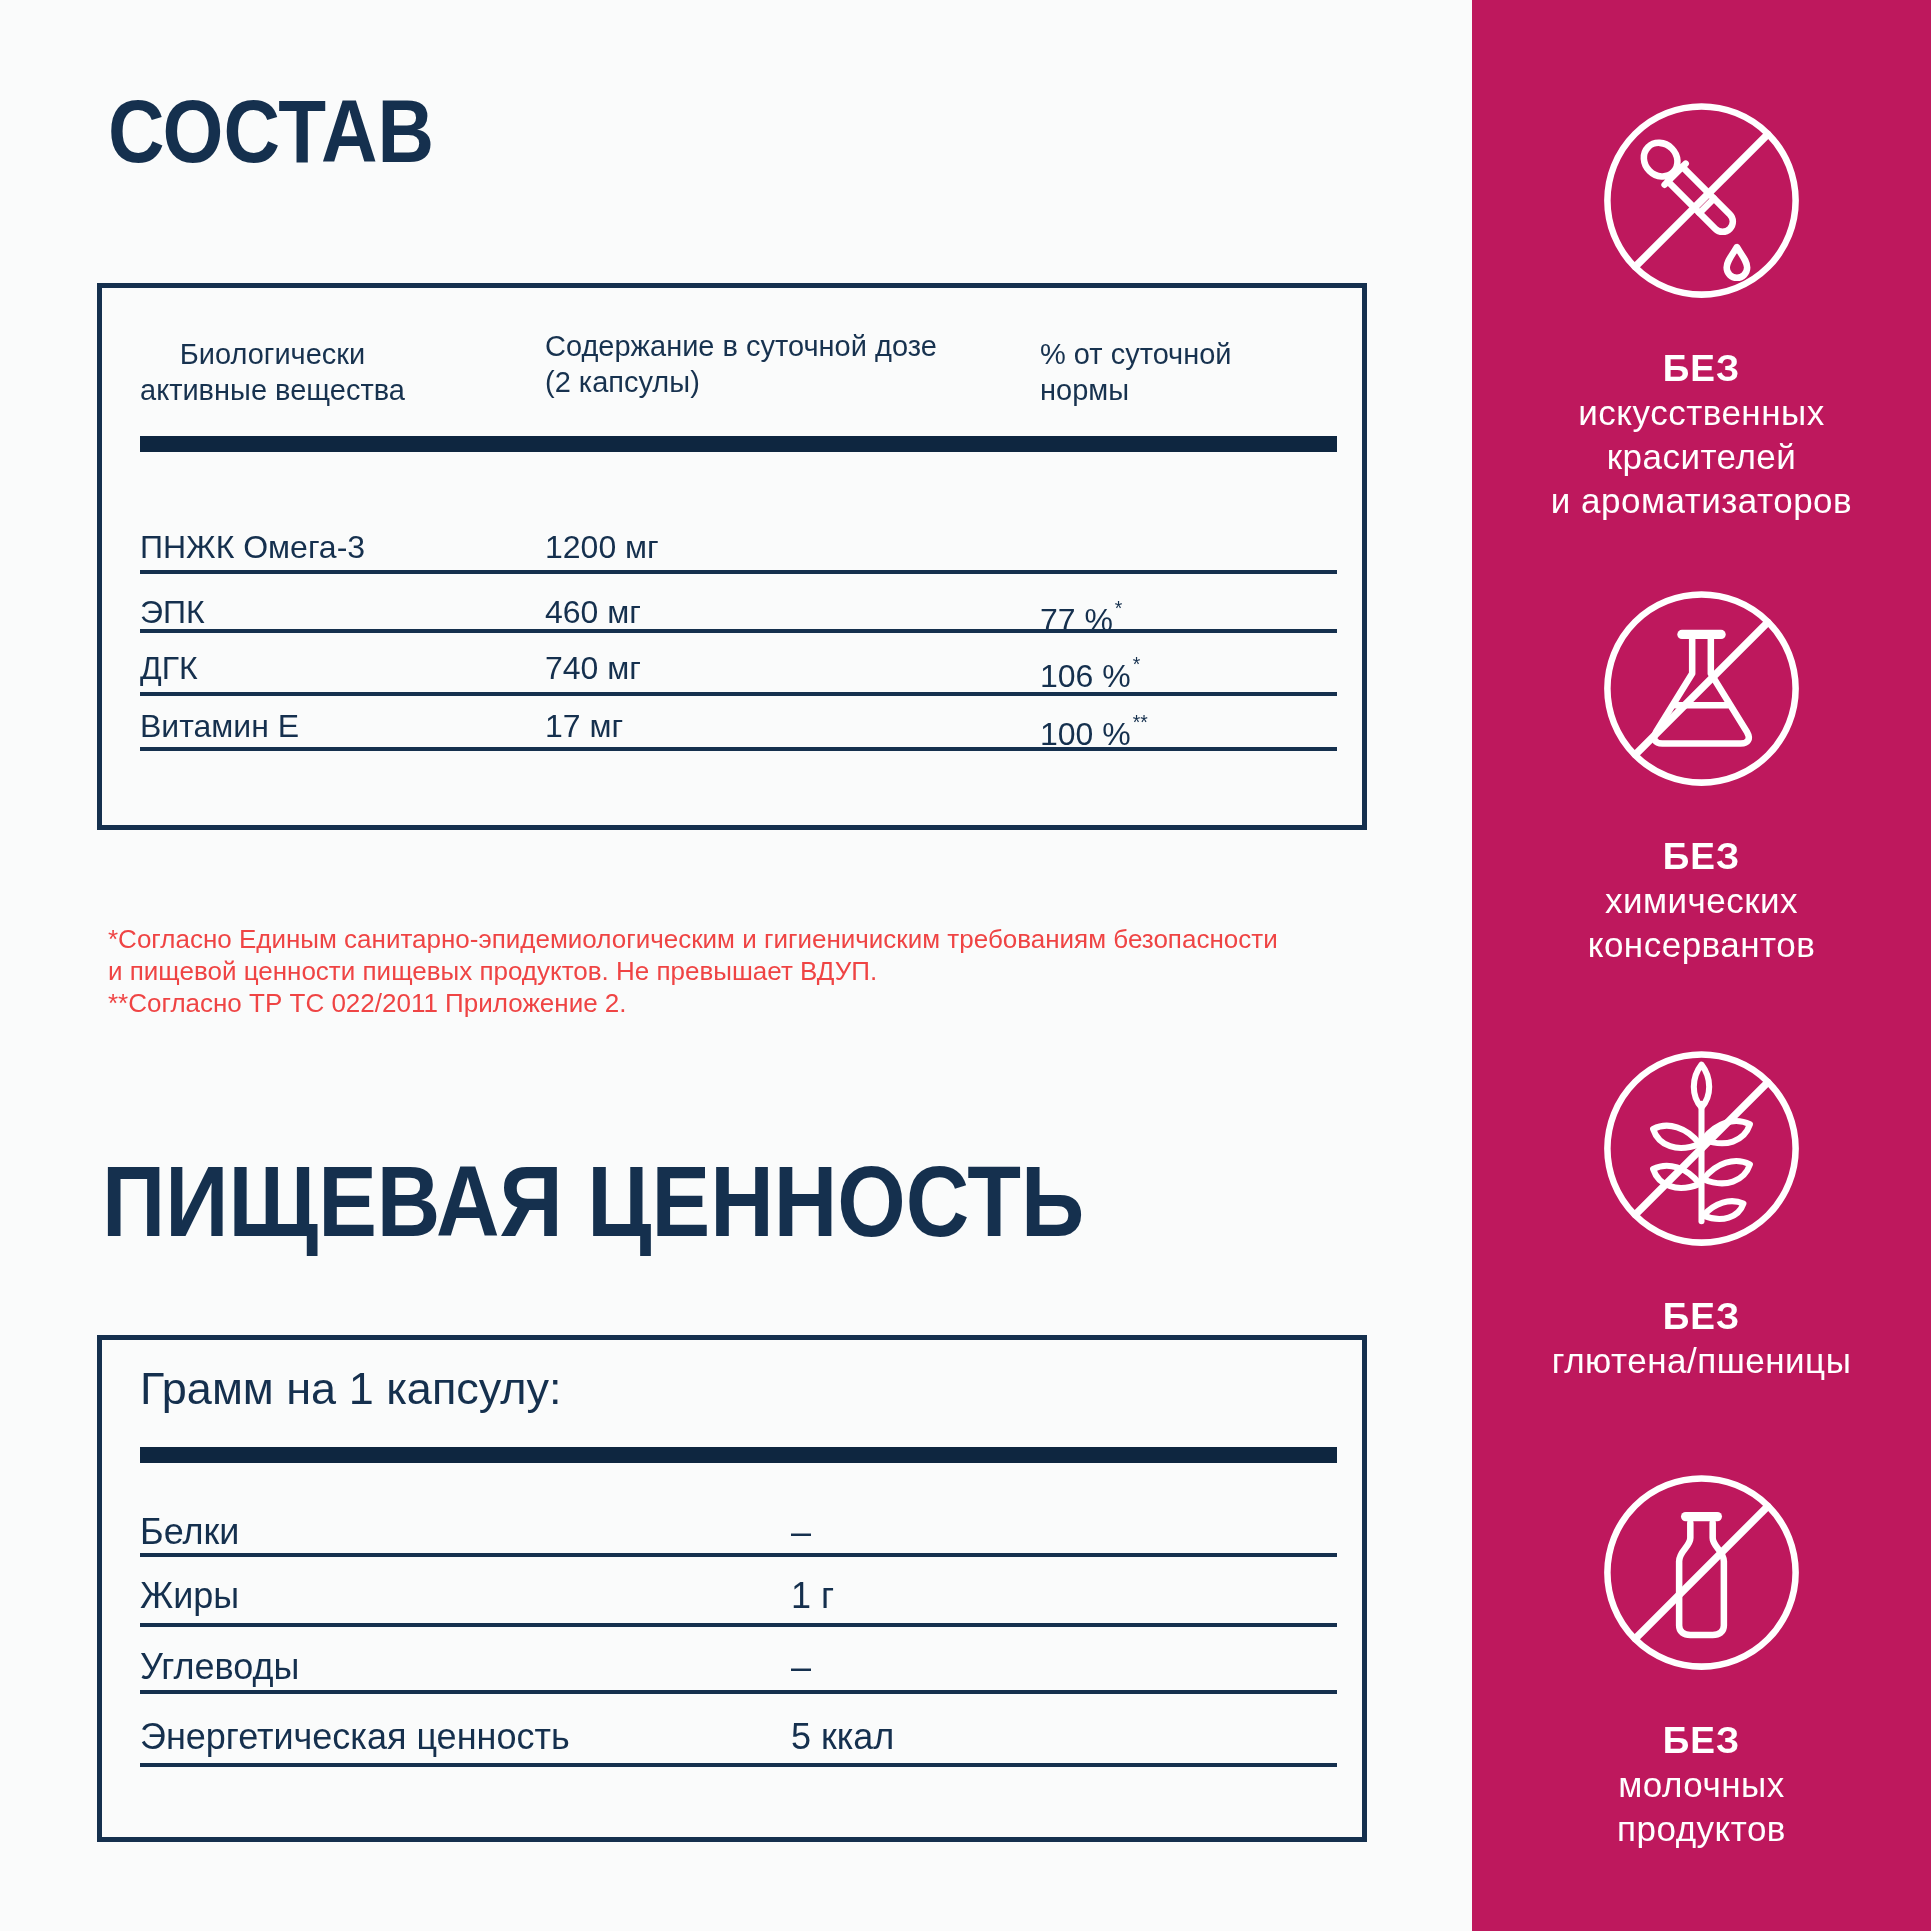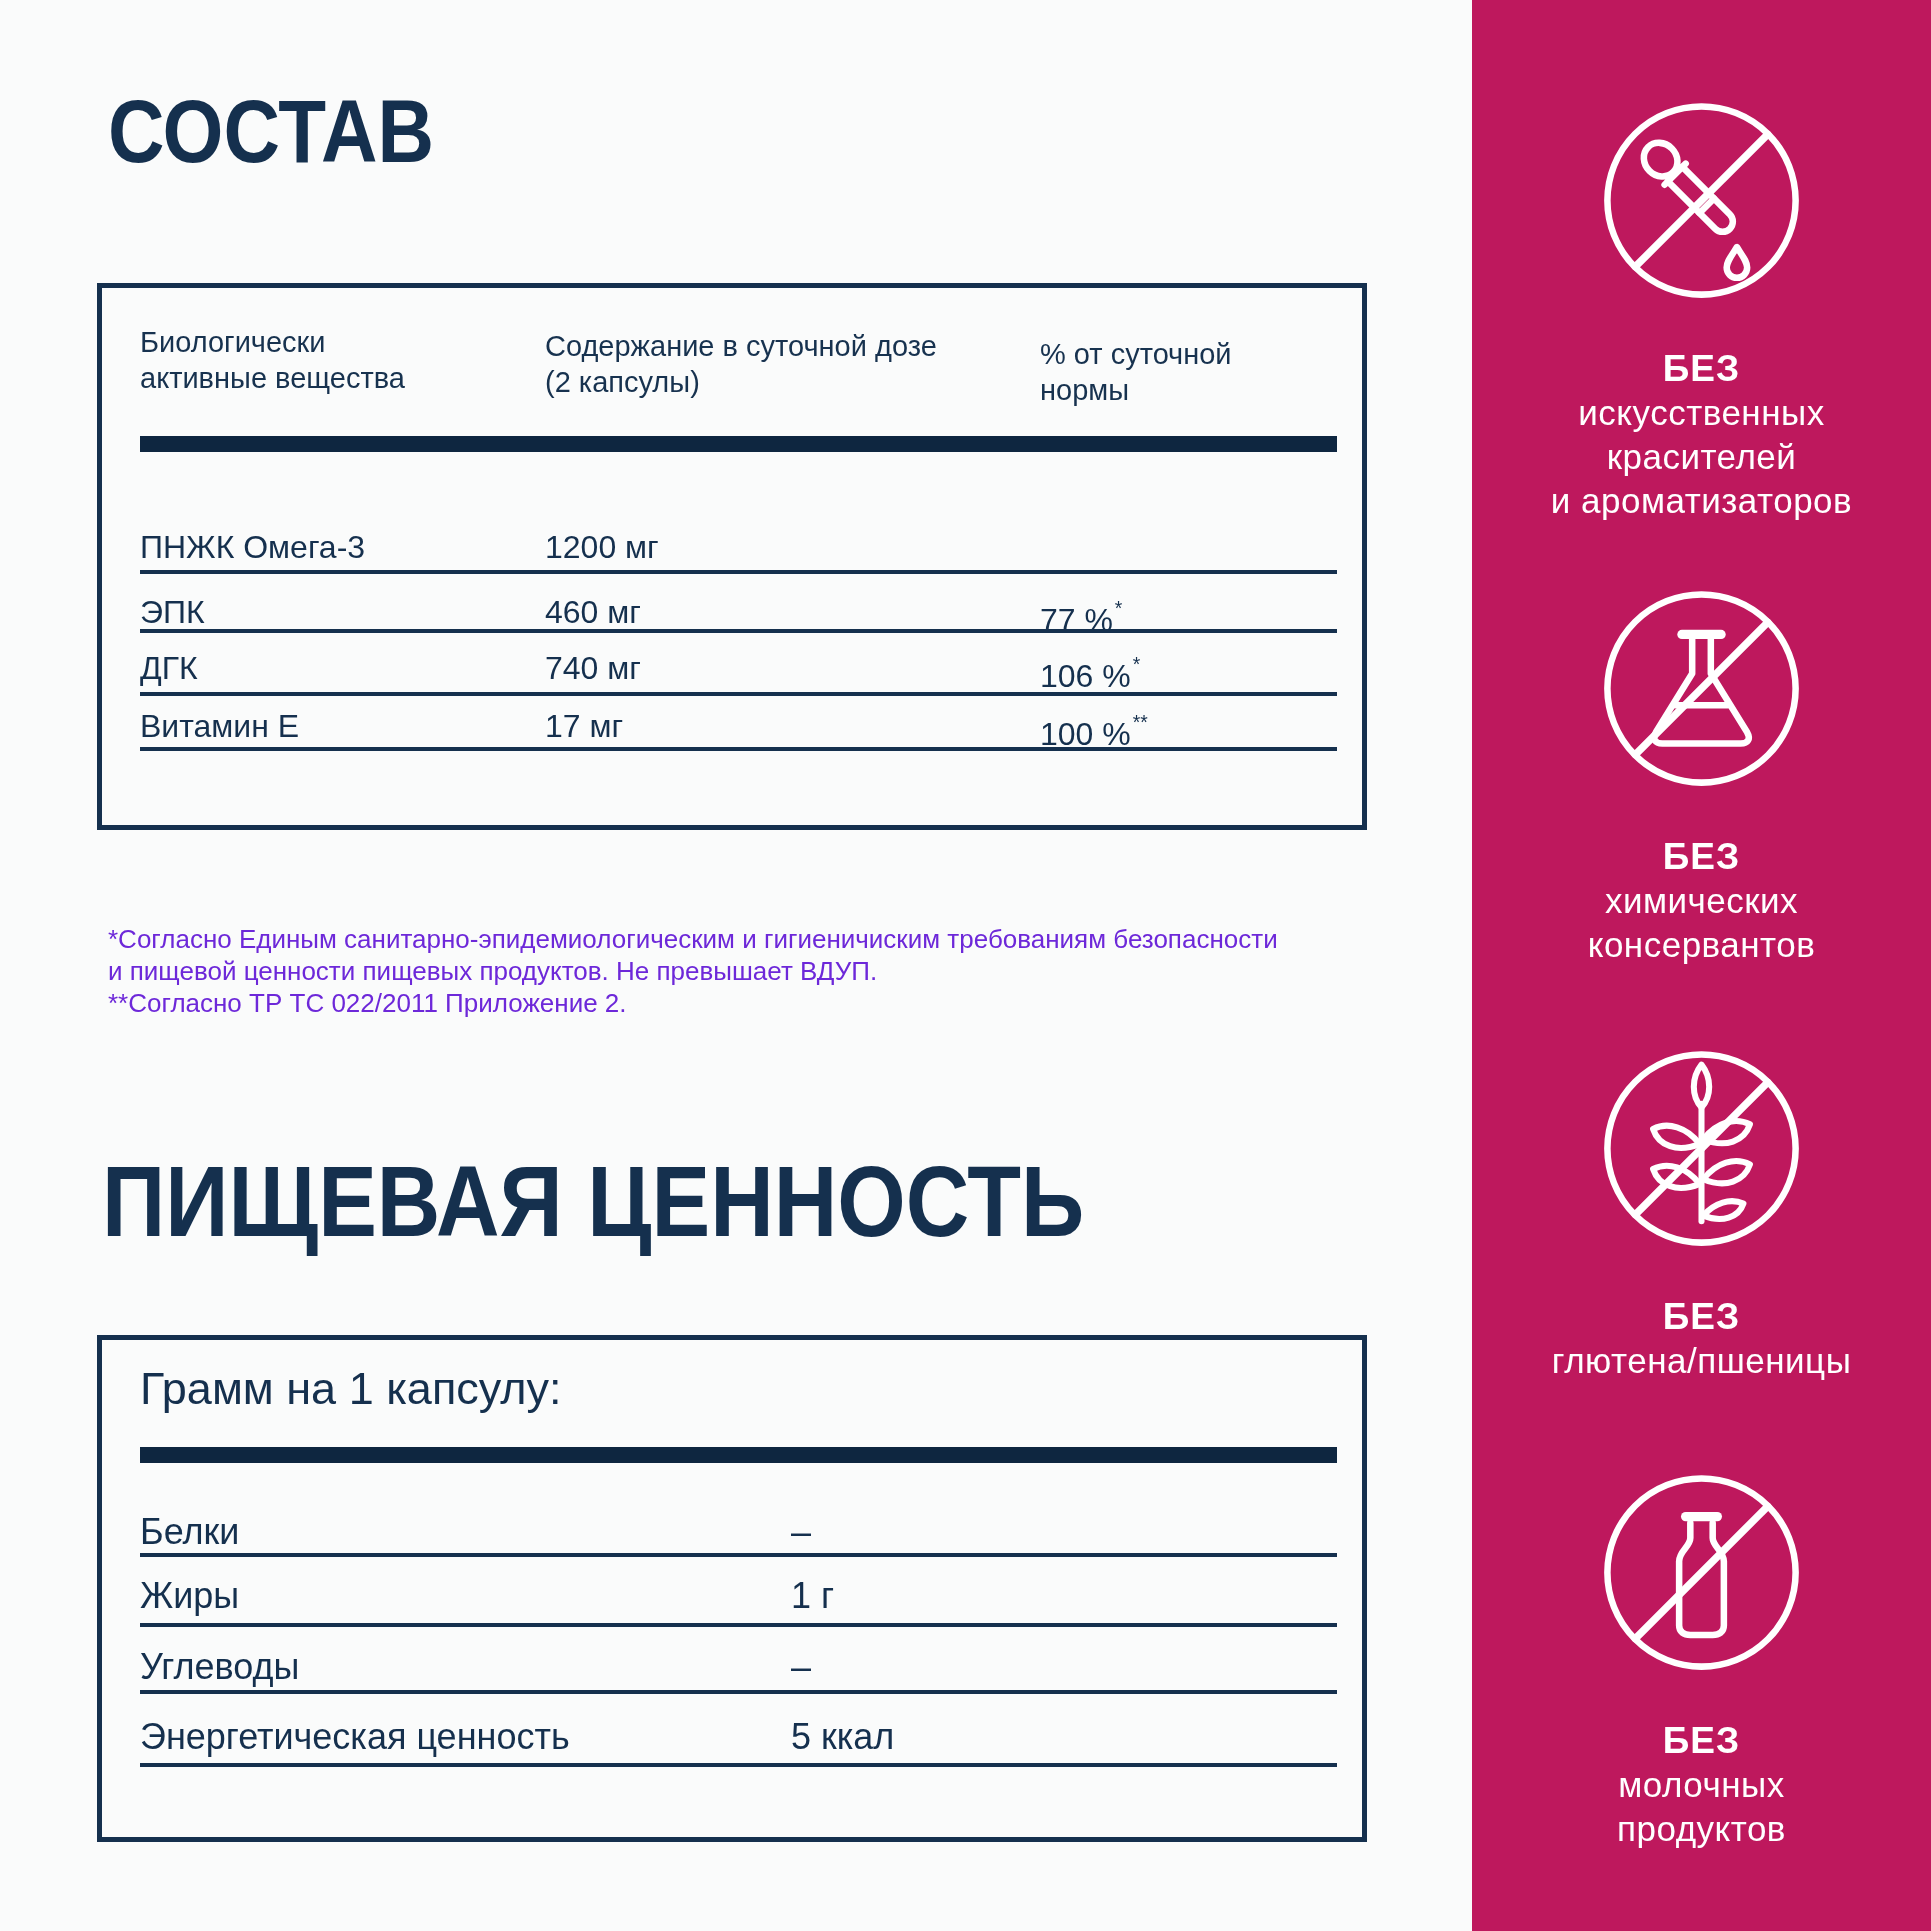--- a/index.html
+++ b/index.html
@@ -48,21 +48,21 @@
 
   .nutr-heading{font-size:45px;line-height:42px;color:#15304e;}
   .nutr-cell{font-size:36px;line-height:42px;color:#15304e;}
 
   .c1{left:38px;}  .c2{left:443px;}  .c3{left:938px;}
   .nc2{left:689px;}
 
   
   #footnotes{
     position:absolute;left:108px;top:923px;
-    font-size:26px;line-height:32px;color:#6d28d9;
+    font-size:26px;line-height:32px;color:#ef4444;
   }
 
   
   #sidebar{
     position:absolute;left:1472px;top:0;width:459px;height:1931px;
     background:#be185d;
   }
   .sb-item{
     position:absolute;left:0;width:459px;
     display:flex;flex-direction:column;align-items:center;
@@ -75,21 +75,21 @@
 </style>
 </head>
 <body>
 
 <div id="canvas">
 
   <div id="title-composition" class="big-title">СОСТАВ</div>
 
   <div id="comp-box" class="table-box">
 
-    <div class="tb-abs hdr c1" style="top:36px;">
+    <div class="tb-abs hdr c1" style="top:48px;text-align:center;">
       <div>Биологически</div>
       <div>активные вещества</div>
     </div>
     <div class="tb-abs hdr c2" style="top:40px;">
       <div>Содержание в суточной дозе</div>
       <div>(2 капсулы)</div>
     </div>
     <div class="tb-abs hdr c3" style="top:48px;">
       <div>% от суточной</div>
       <div>нормы</div>

